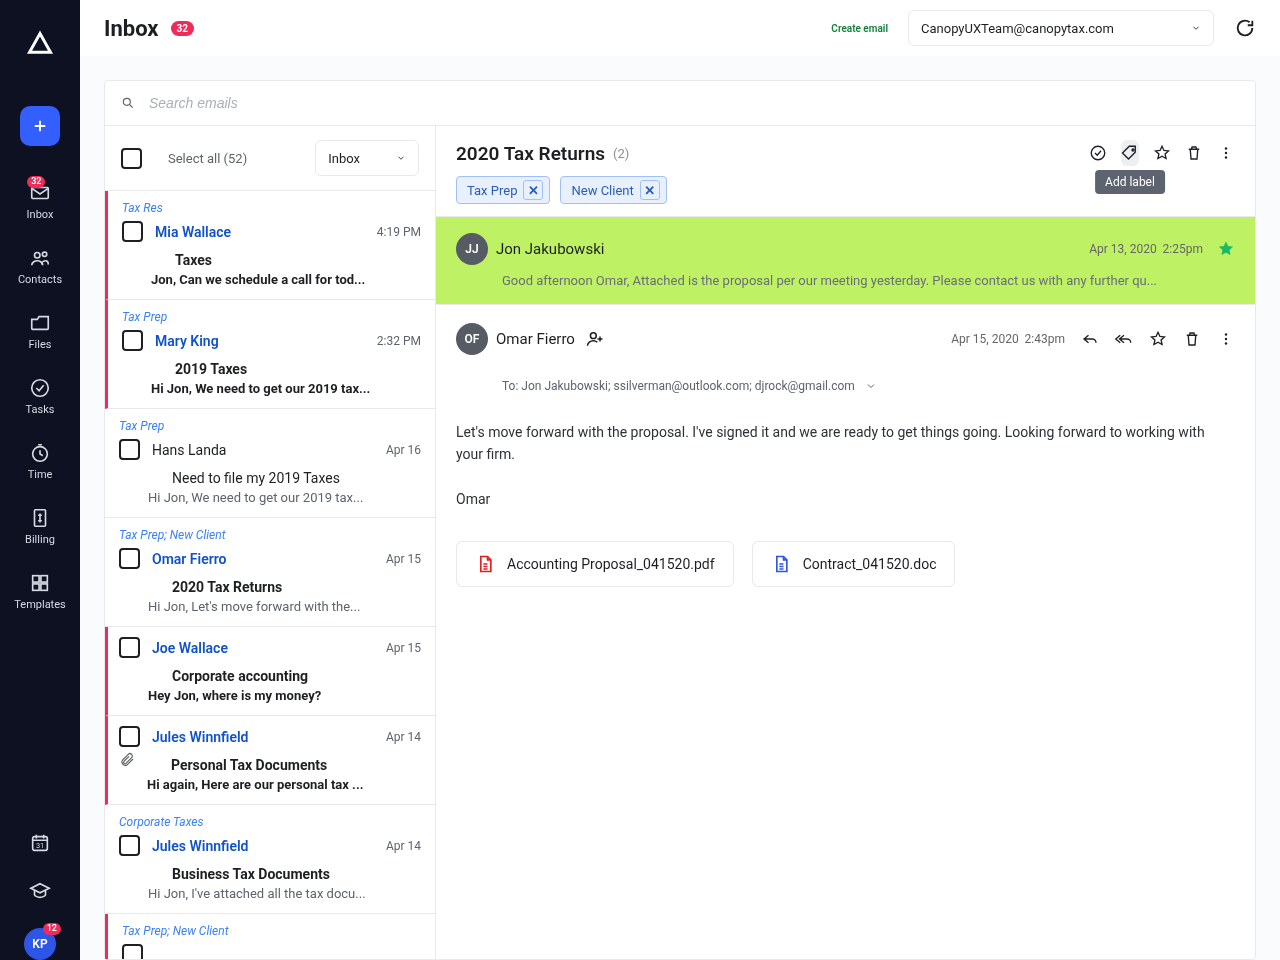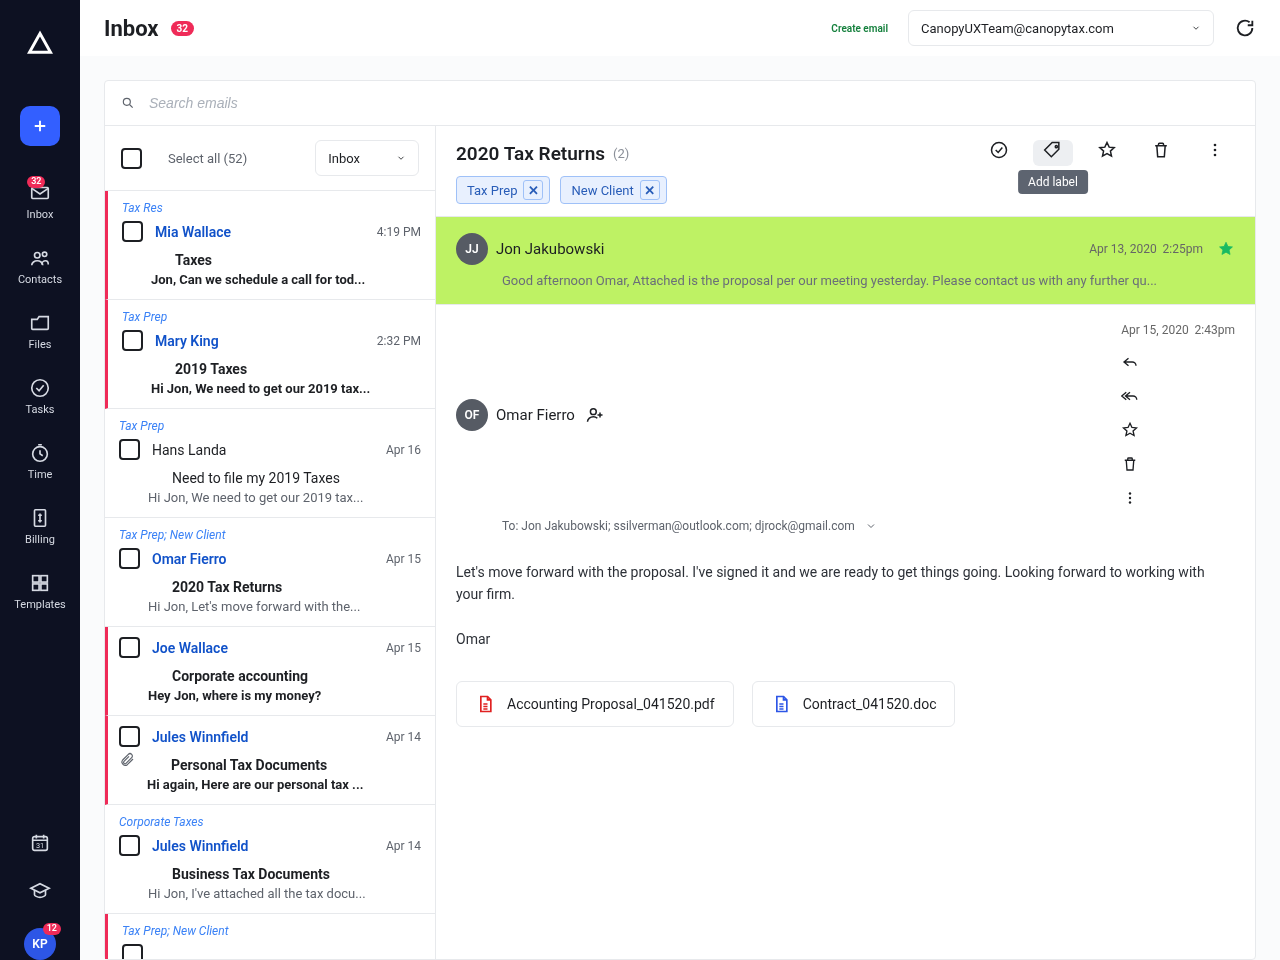--- a/index.html
+++ b/index.html
@@ -84,44 +84,44 @@
   .email-item .subj-col{flex:1;min-width:0;}
   .clip{width:16px;height:16px;stroke:#5e636c;stroke-width:1.8;fill:none;}
 
   
   .reader{flex:1;display:flex;flex-direction:column;min-height:0;}
   .reader-head{padding:14px 20px 12px;display:flex;flex-direction:column;gap:10px;}
   .subject-row{display:flex;align-items:center;gap:8px;}
   .reader-subject{font-size:19px;font-weight:600;}
   .thread-count{font-size:13px;color:#8a8f98;}
   .reader-actions{margin-left:auto;display:flex;align-items:center;gap:14px;}
-  .icon-btn{width:40px;height:26px;display:flex;justify-content:center;border-radius:6px;cursor:pointer;}
+  .icon-btn{width:18px;height:26px;display:flex;align-items:center;justify-content:center;border-radius:6px;cursor:pointer;}
   .icon-btn svg{width:20px;height:20px;fill:none;stroke:#1d1f23;stroke-width:1.8;}
   .icon-btn.active{background:#edeff2;}
   .tooltip{position:relative;}
   .tooltip .tip{position:absolute;top:30px;left:50%;transform:translateX(-50%);background:#5d6470;color:#fff;padding:5px 10px;border-radius:4px;font-size:12px;white-space:nowrap;}
   .labels{display:flex;gap:10px;}
   .lbl{display:flex;align-items:center;gap:6px;background:var(--tag-bg);border:1px solid var(--tag-border);color:var(--tag-text);font-size:13px;border-radius:4px;padding:3px 6px 3px 10px;}
   .lbl .x{width:18px;height:18px;display:flex;align-items:center;justify-content:center;border:1px solid var(--tag-border);border-radius:3px;font-weight:700;cursor:pointer;}
 
   .msg{border-top:1px solid var(--border);}
   .msg.collapsed{background:#bef264;padding:16px 20px;}
   .msg.collapsed .top{display:flex;align-items:center;}
   .av{width:32px;height:32px;border-radius:50%;display:flex;align-items:center;justify-content:center;font-size:12px;font-weight:600;color:#fff;flex-shrink:0;background:#565b64;}
   .msg .name{font-size:15px;font-weight:400;margin-left:8px;}
   .msg .date{margin-left:auto;font-size:12px;color:#666;}
   .msg .star{width:18px;height:18px;margin-left:14px;}
   .msg.collapsed .snippet{font-size:13px;color:#6a6f78;margin-top:8px;margin-left:46px;white-space:nowrap;overflow:hidden;text-overflow:ellipsis;}
 
   .msg.open{padding:18px 20px 26px;}
   .msg.open .top{display:flex;align-items:center;}
   .person-icon{width:20px;height:20px;margin-left:10px;}
-  .msg.open .msg-actions{margin-left:auto;display:flex;align-items:flex-start;gap:16px;flex-direction:column;}
+  .msg.open .msg-actions{margin-left:auto;display:flex;align-items:center;gap:16px;}
   .small-icon{width:18px;height:18px;fill:none;stroke:#1d1f23;stroke-width:1.8;cursor:pointer;}
-  .to-line{font-size:12px;color:#5e636c;margin:12px 0 0 46px;display:flex;align-items:center;gap:10px;}
+  .to-line{font-size:12px;color:#5e636c;margin:24px 0 0 46px;display:flex;align-items:center;gap:10px;}
   .body-text{font-size:14px;line-height:1.6;color:#2d3138;margin:28px 0 0 0;}
   .attachments{display:flex;gap:18px;margin-top:30px;}
   .attachment{border:1px solid var(--border);border-radius:6px;padding:12px 18px;display:flex;align-items:center;gap:12px;font-size:14px;cursor:pointer;}
   .file-icon{width:20px;height:20px;}
 </style>
 </head>
 <body>
 
 <div class="sidebar">
   <div class="logo">

